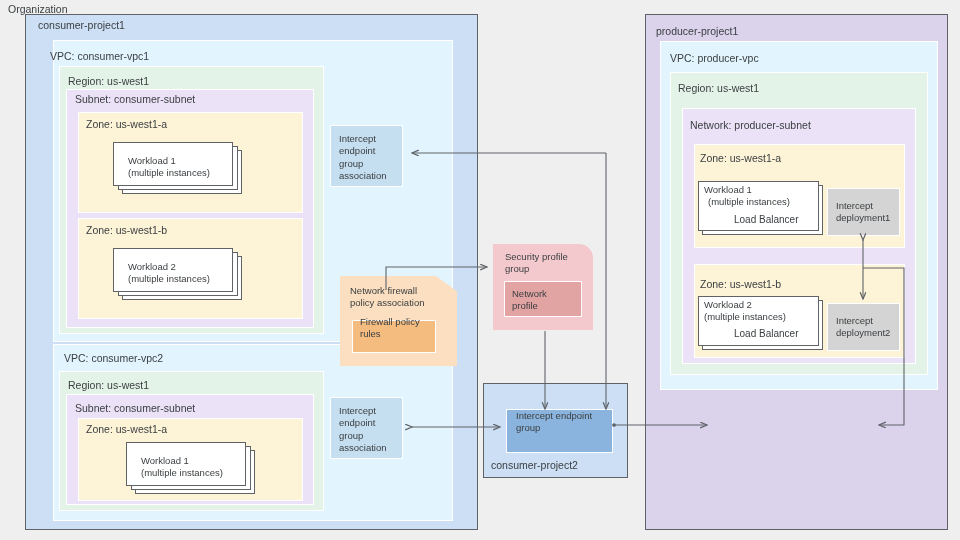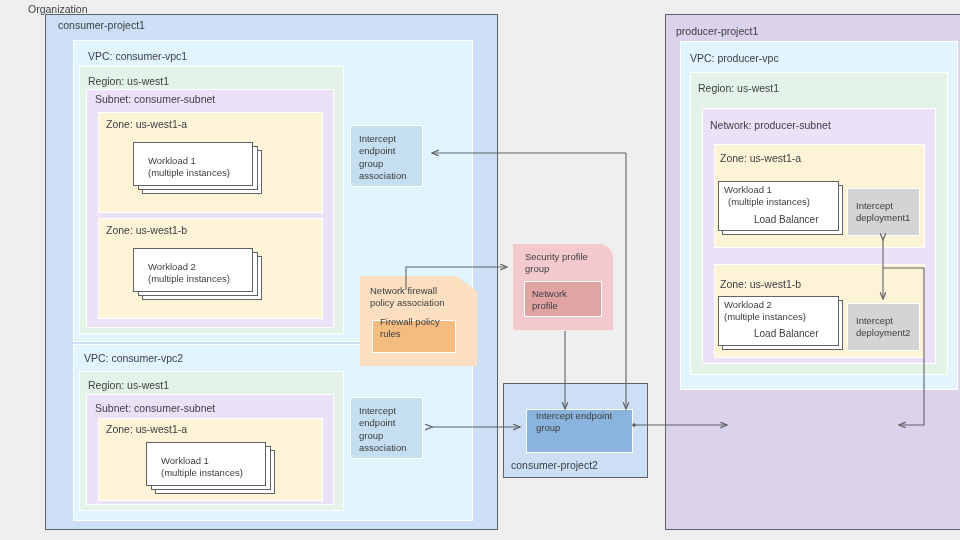--- a/index.html
+++ b/index.html
@@ -4,21 +4,21 @@
 <style>
   html,body{margin:0;padding:0;}
   body{
     width:960px;height:540px;
     background:#efefef;
     font-family:"Liberation Sans", sans-serif;
     color:#3c4043;
     overflow:hidden;
     position:relative;
   }
-  #stage{position:absolute;inset:0;margin-left:20px;}
+  #stage{position:absolute;inset:0;}
   .box{position:absolute;box-sizing:border-box;}
 
   
   .org-label{left:8px;top:3px;font-size:10.5px;color:#3c4043;}
   .project{border:1.4px solid #5f6368;}
   .consumer-proj{background:#ccdff5;}
   .producer-proj{background:#dbd2ec;}
   .vpc{background:#e2f4fd;border:1.5px solid #ffffff;}
   .region{background:#e4f3e8;border:1.5px solid #ffffff;}
   .subnet{background:#ece2f7;border:1.5px solid #ffffff;}
@@ -67,21 +67,21 @@
 <body>
 
 <div id="stage">
 
   <div class="ctitle org-label">Organization</div>
 
   <div class="box project consumer-proj" style="left:25px;top:14px;width:453px;height:516px;"></div>
   <div class="ctitle" style="left:38px;top:19px;">consumer-project1</div>
 
   <div class="box vpc" style="left:53px;top:40px;width:400px;height:302px;"></div>
-  <div class="ctitle" style="left:68px;top:50px;">VPC: consumer-vpc1</div>
+  <div class="ctitle" style="left:50px;top:50px;">VPC: consumer-vpc1</div>
 
   <div class="box region" style="left:59px;top:66px;width:265px;height:268px;"></div>
   <div class="ctitle" style="left:68px;top:75px;">Region: us-west1</div>
 
   <div class="box subnet" style="left:66px;top:89px;width:248px;height:239px;"></div>
   <div class="ctitle" style="left:75px;top:93px;">Subnet: consumer-subnet</div>
 
   <div class="box zone" style="left:78px;top:112px;width:225px;height:101px;"></div>
   <div class="ctitle" style="left:86px;top:118px;">Zone: us-west1-a</div>
   <div class="wl-stack">

